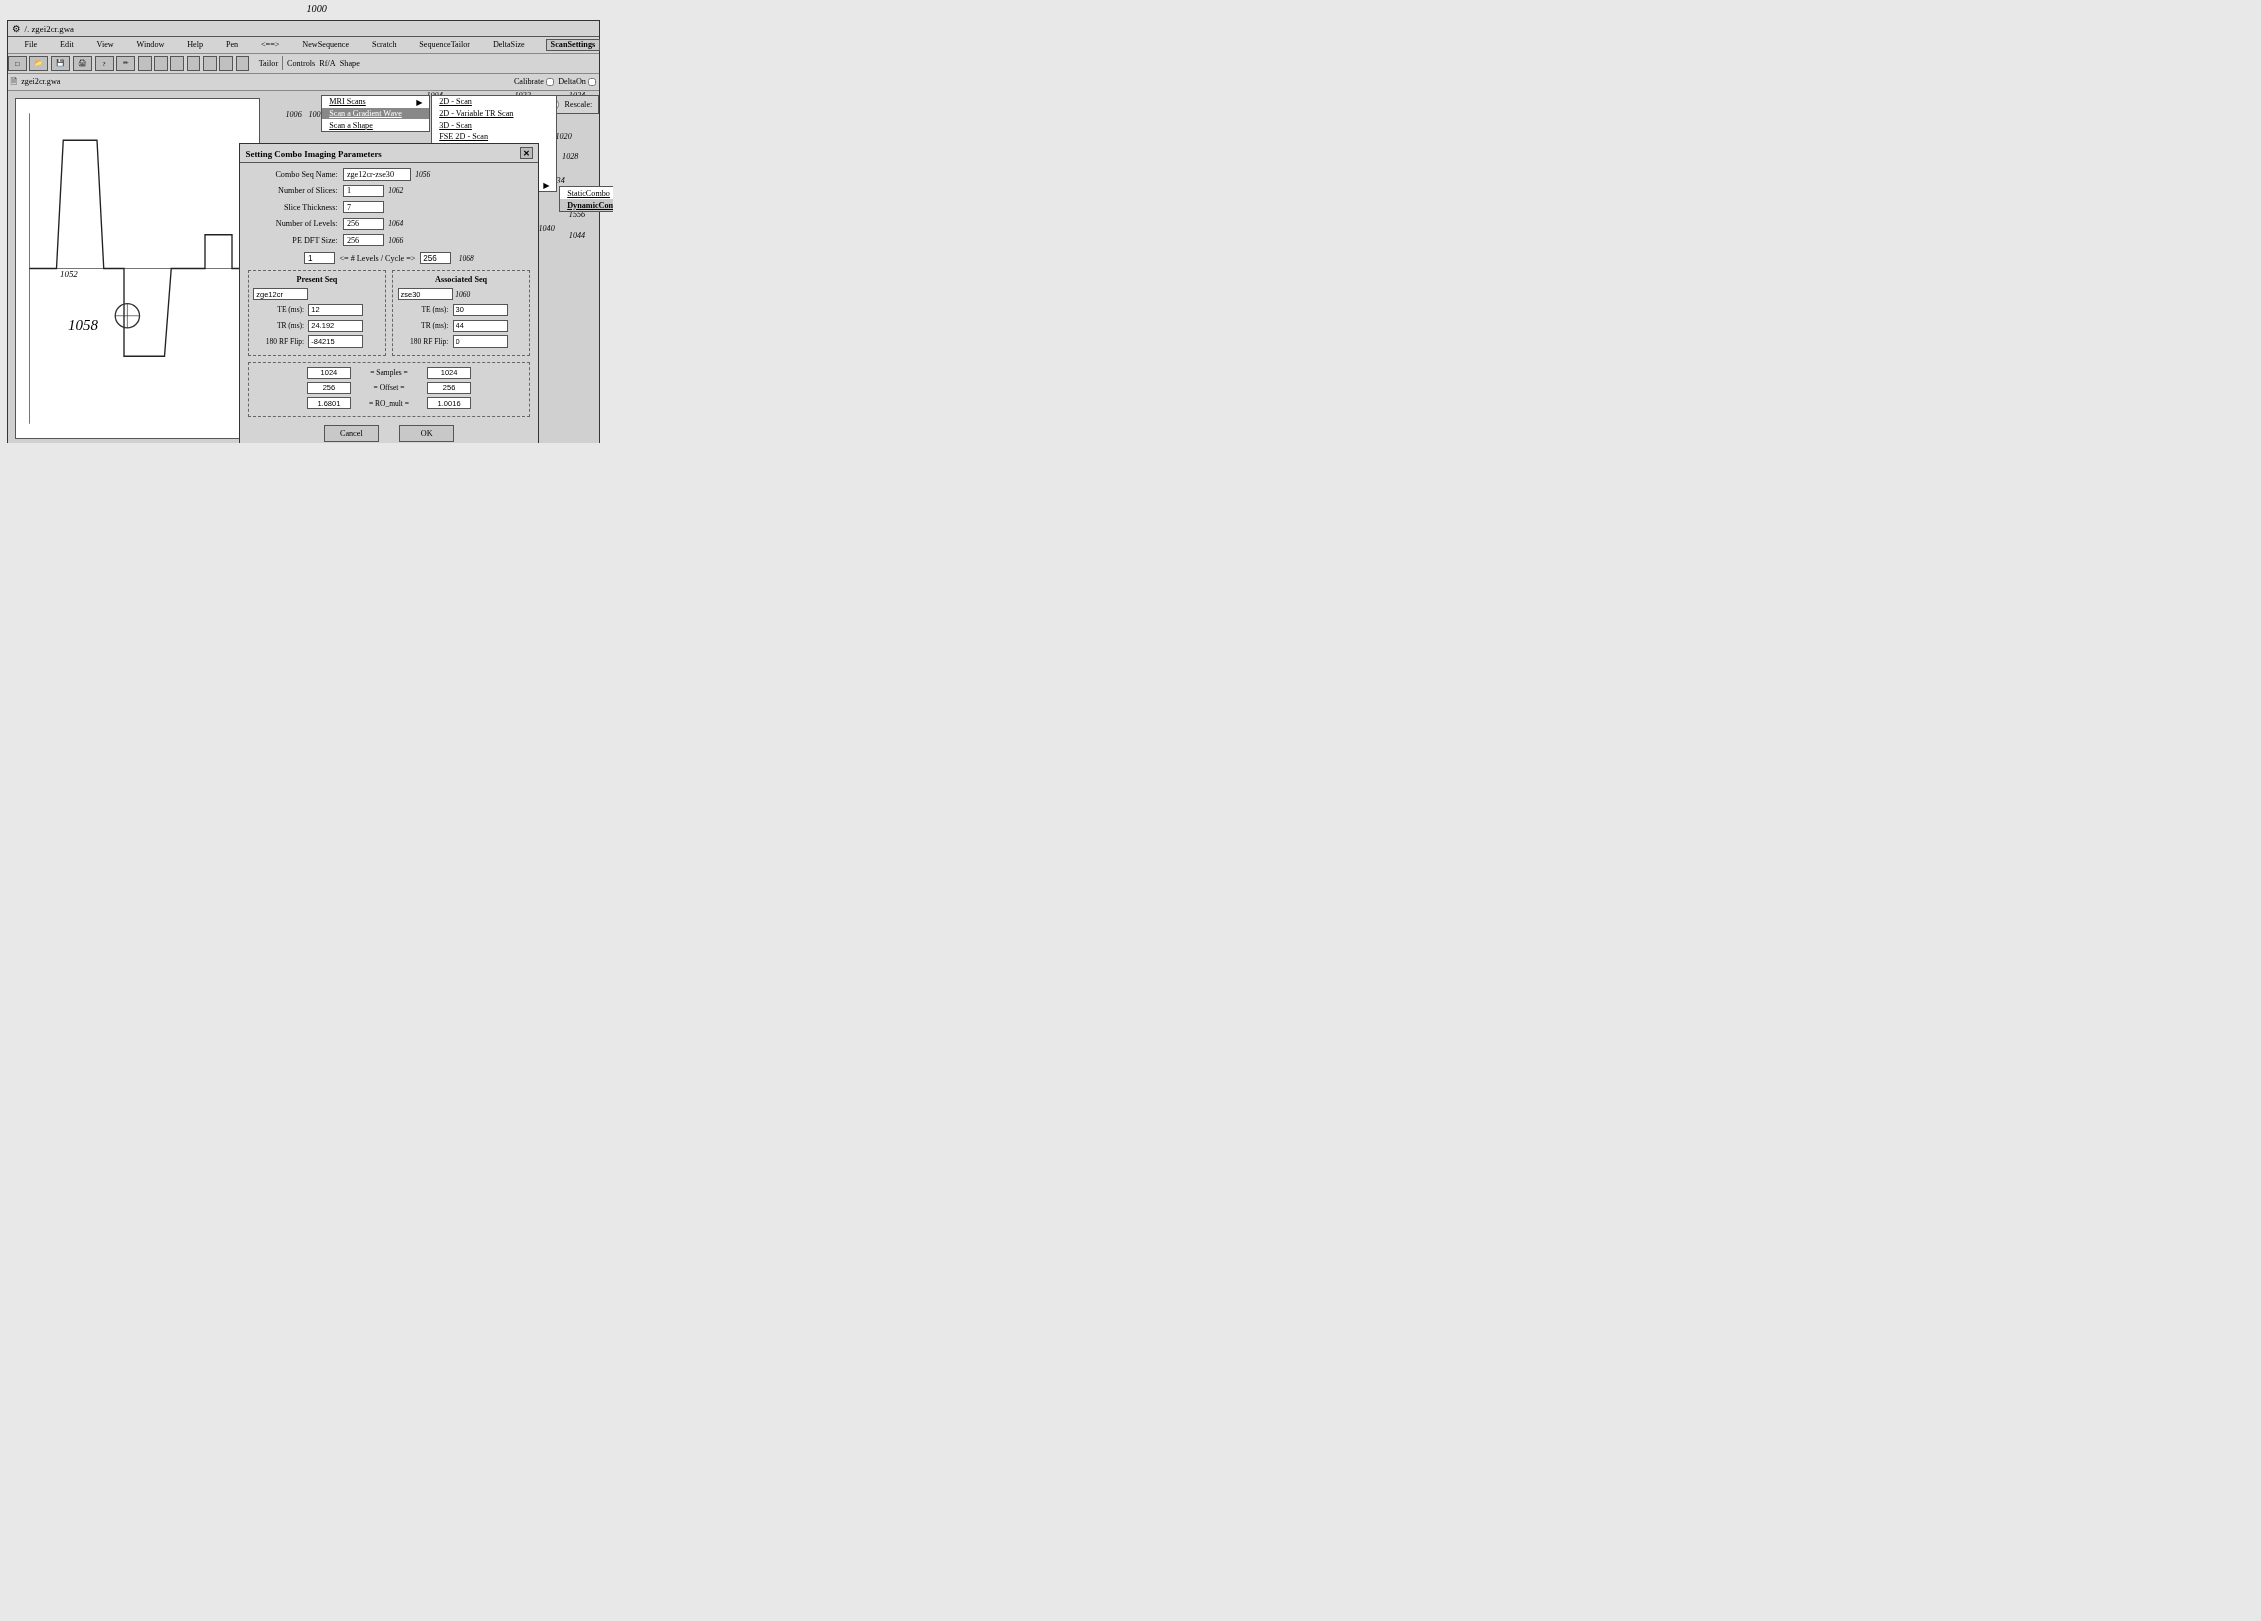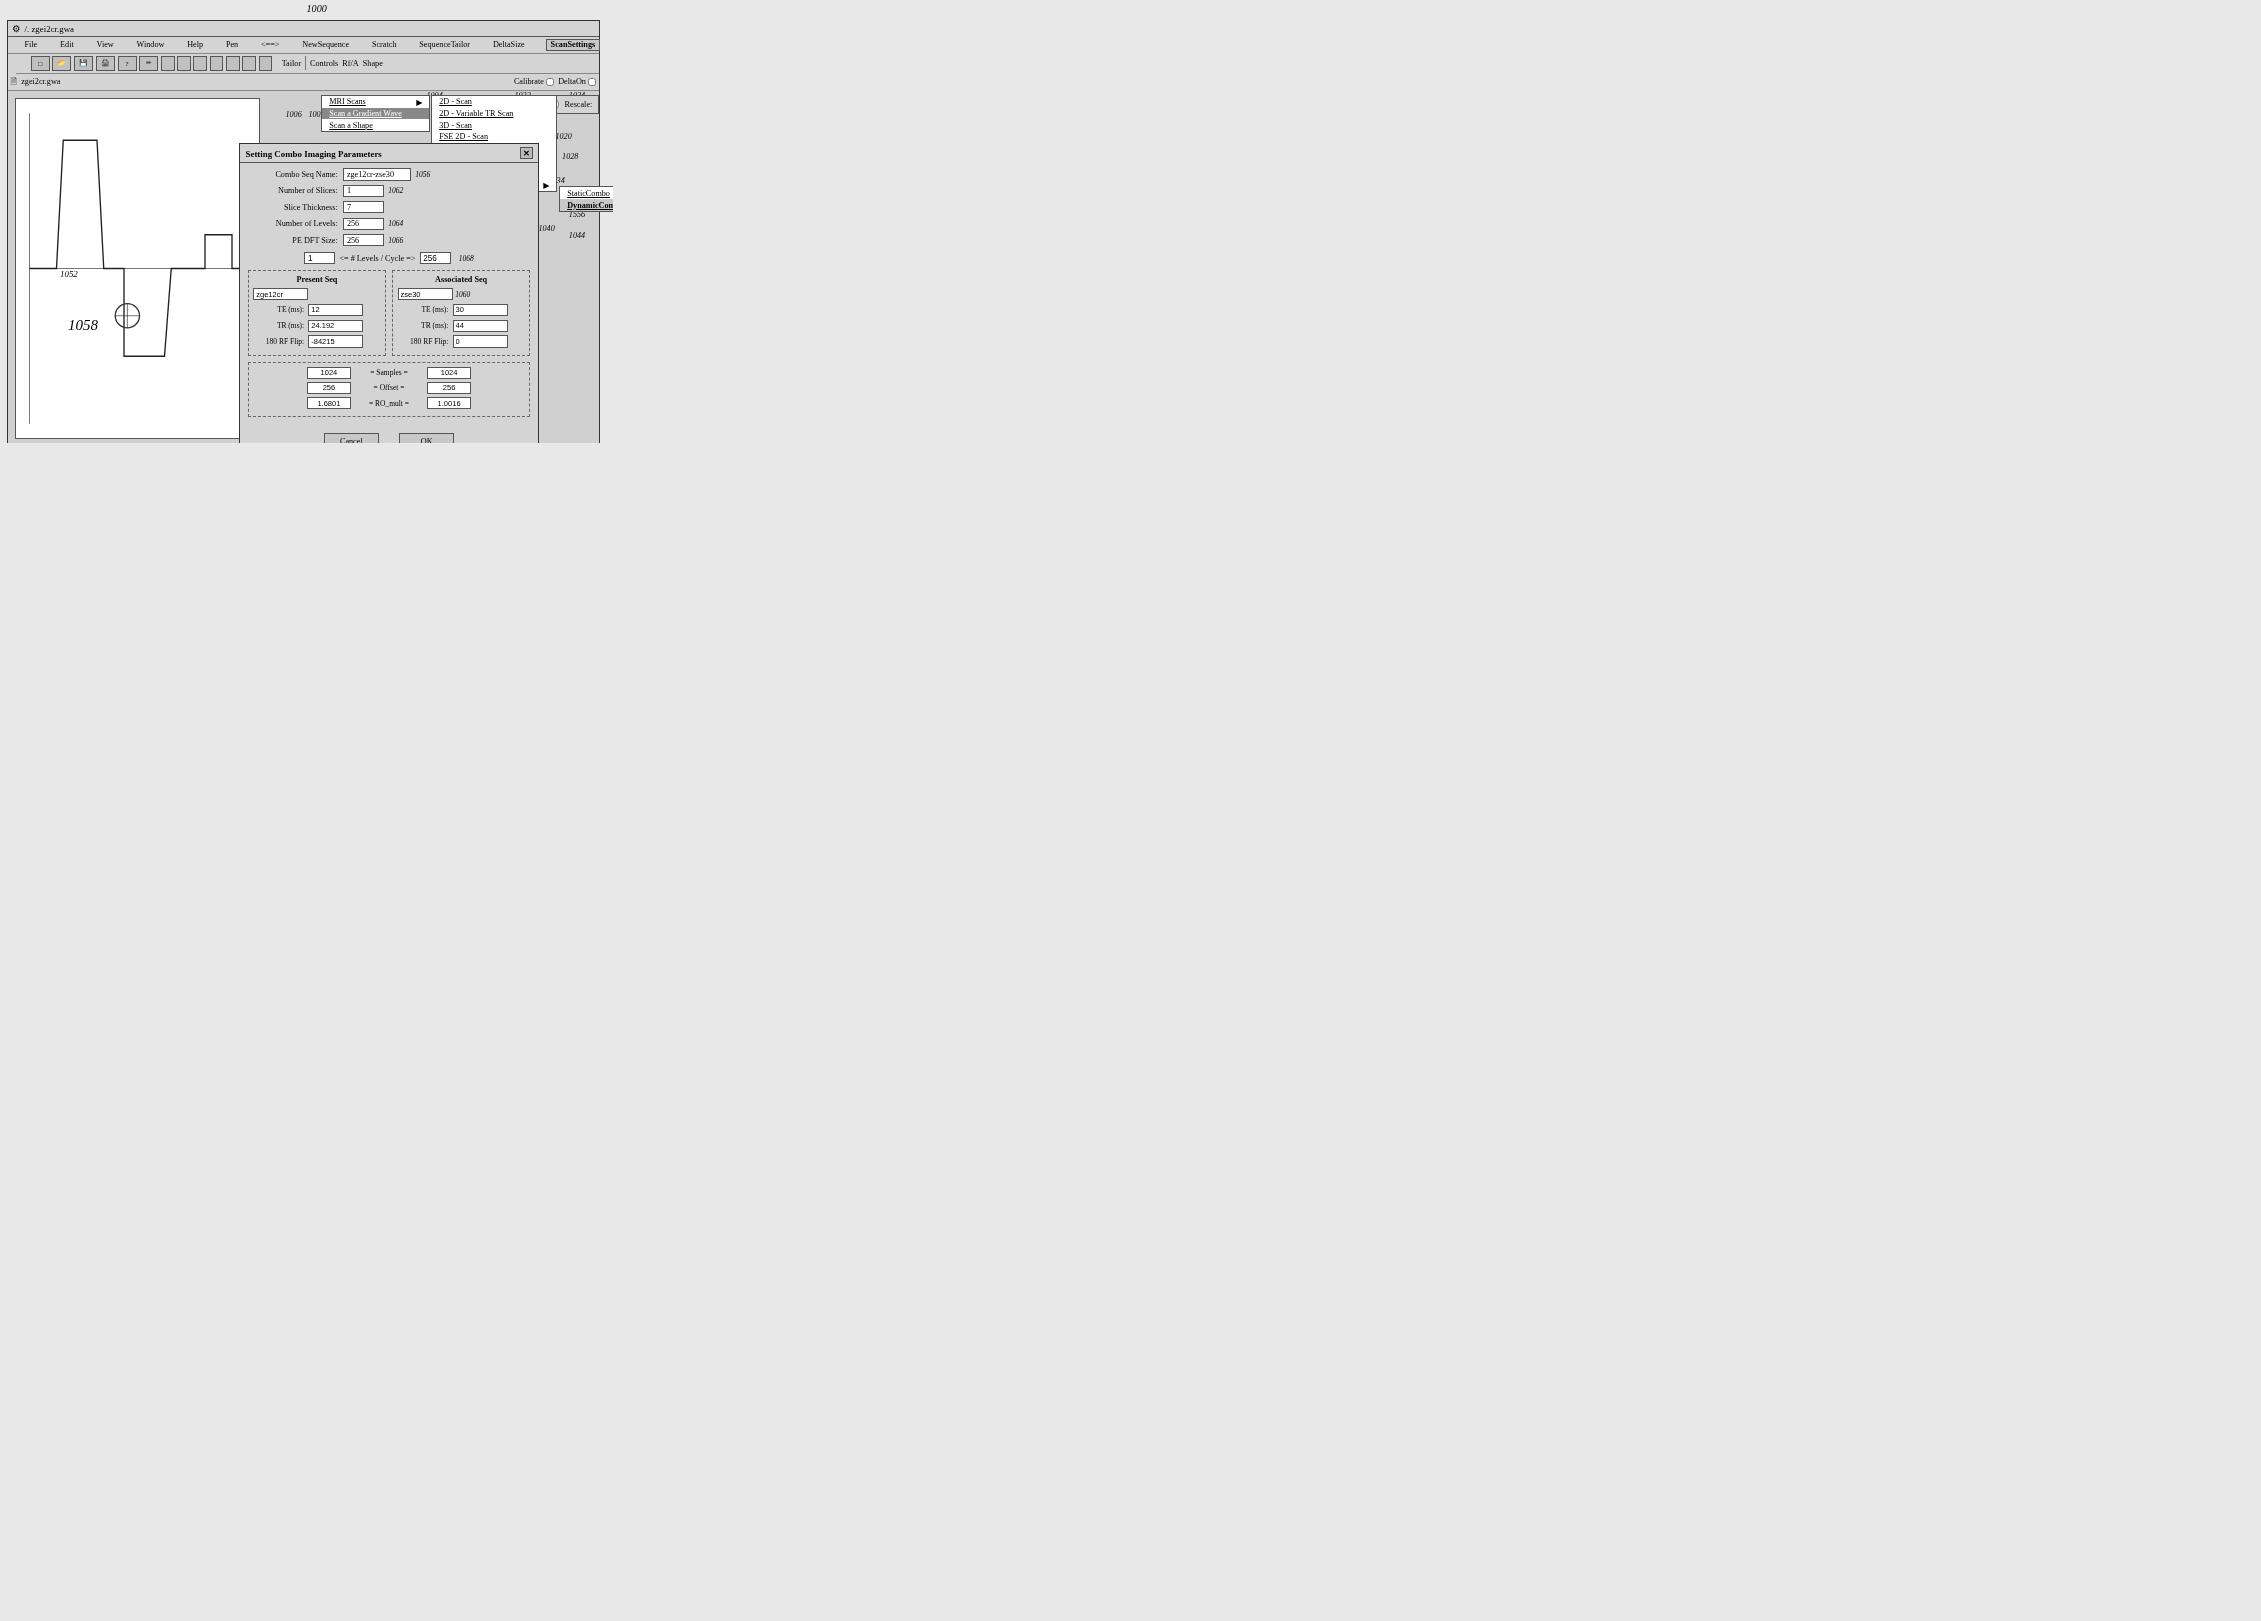--- a/index.html
+++ b/index.html
@@ -44,26 +44,25 @@
 
     .menu-item {
       cursor: pointer;
       padding: 0.7px 2px;
       white-space: nowrap;
       margin-left: 12px;
     }
 
     .toolbar-bar {
       background: #d4d4d4;
-      padding: 2px 15px;
+      padding: 2px 0;
       display: flex;
       align-items: center;
       gap: 2.7px;
       border-bottom: 0.7px solid #888;
-      margin-left: 8px;
     }
 
     .toolbar-btn {
       width: 19px;
       height: 15px;
       background: #c0c0c0;
       border: 0.7px solid #555;
       display: inline-flex;
       align-items: center;
       justify-content: center;
@@ -276,21 +275,20 @@
     }
 
     .dlg-btn {
       width: 55px;
       height: 16.4px;
       background: #c8c8c8;
       border: 0.7px solid #555;
       cursor: pointer;
       font-size: 8.2px;
       font-family: 'Times New Roman', serif;
-      margin-top: 8px;
     }
 
     
     svg.waveform {
       width: 100%;
       height: 100%;
     }
 
     .checkbox-label {
       display: flex;

